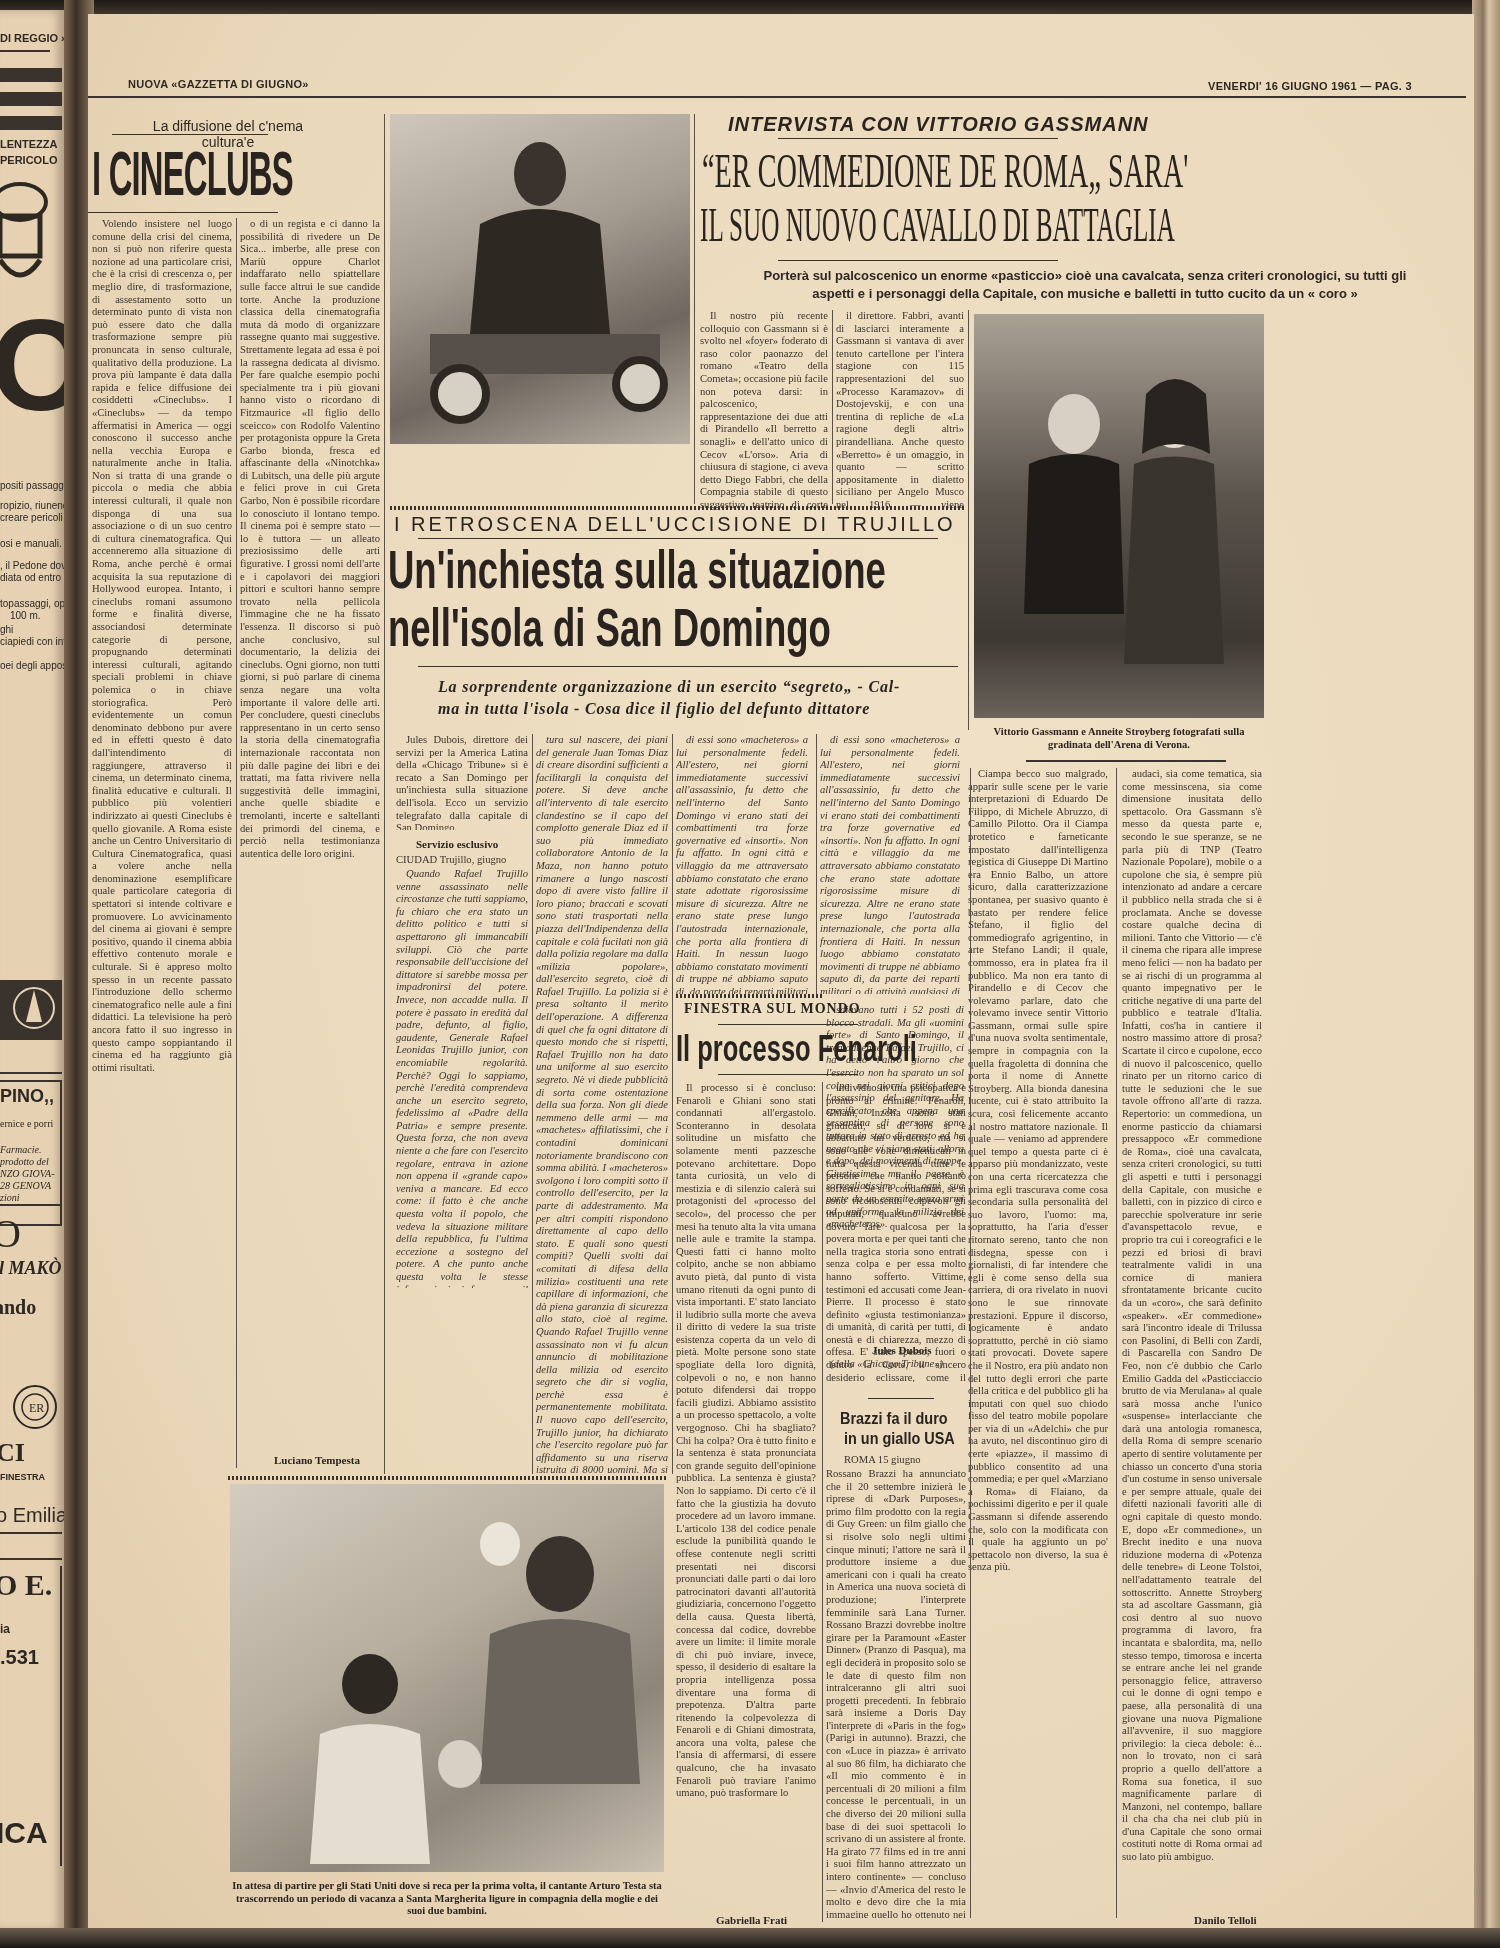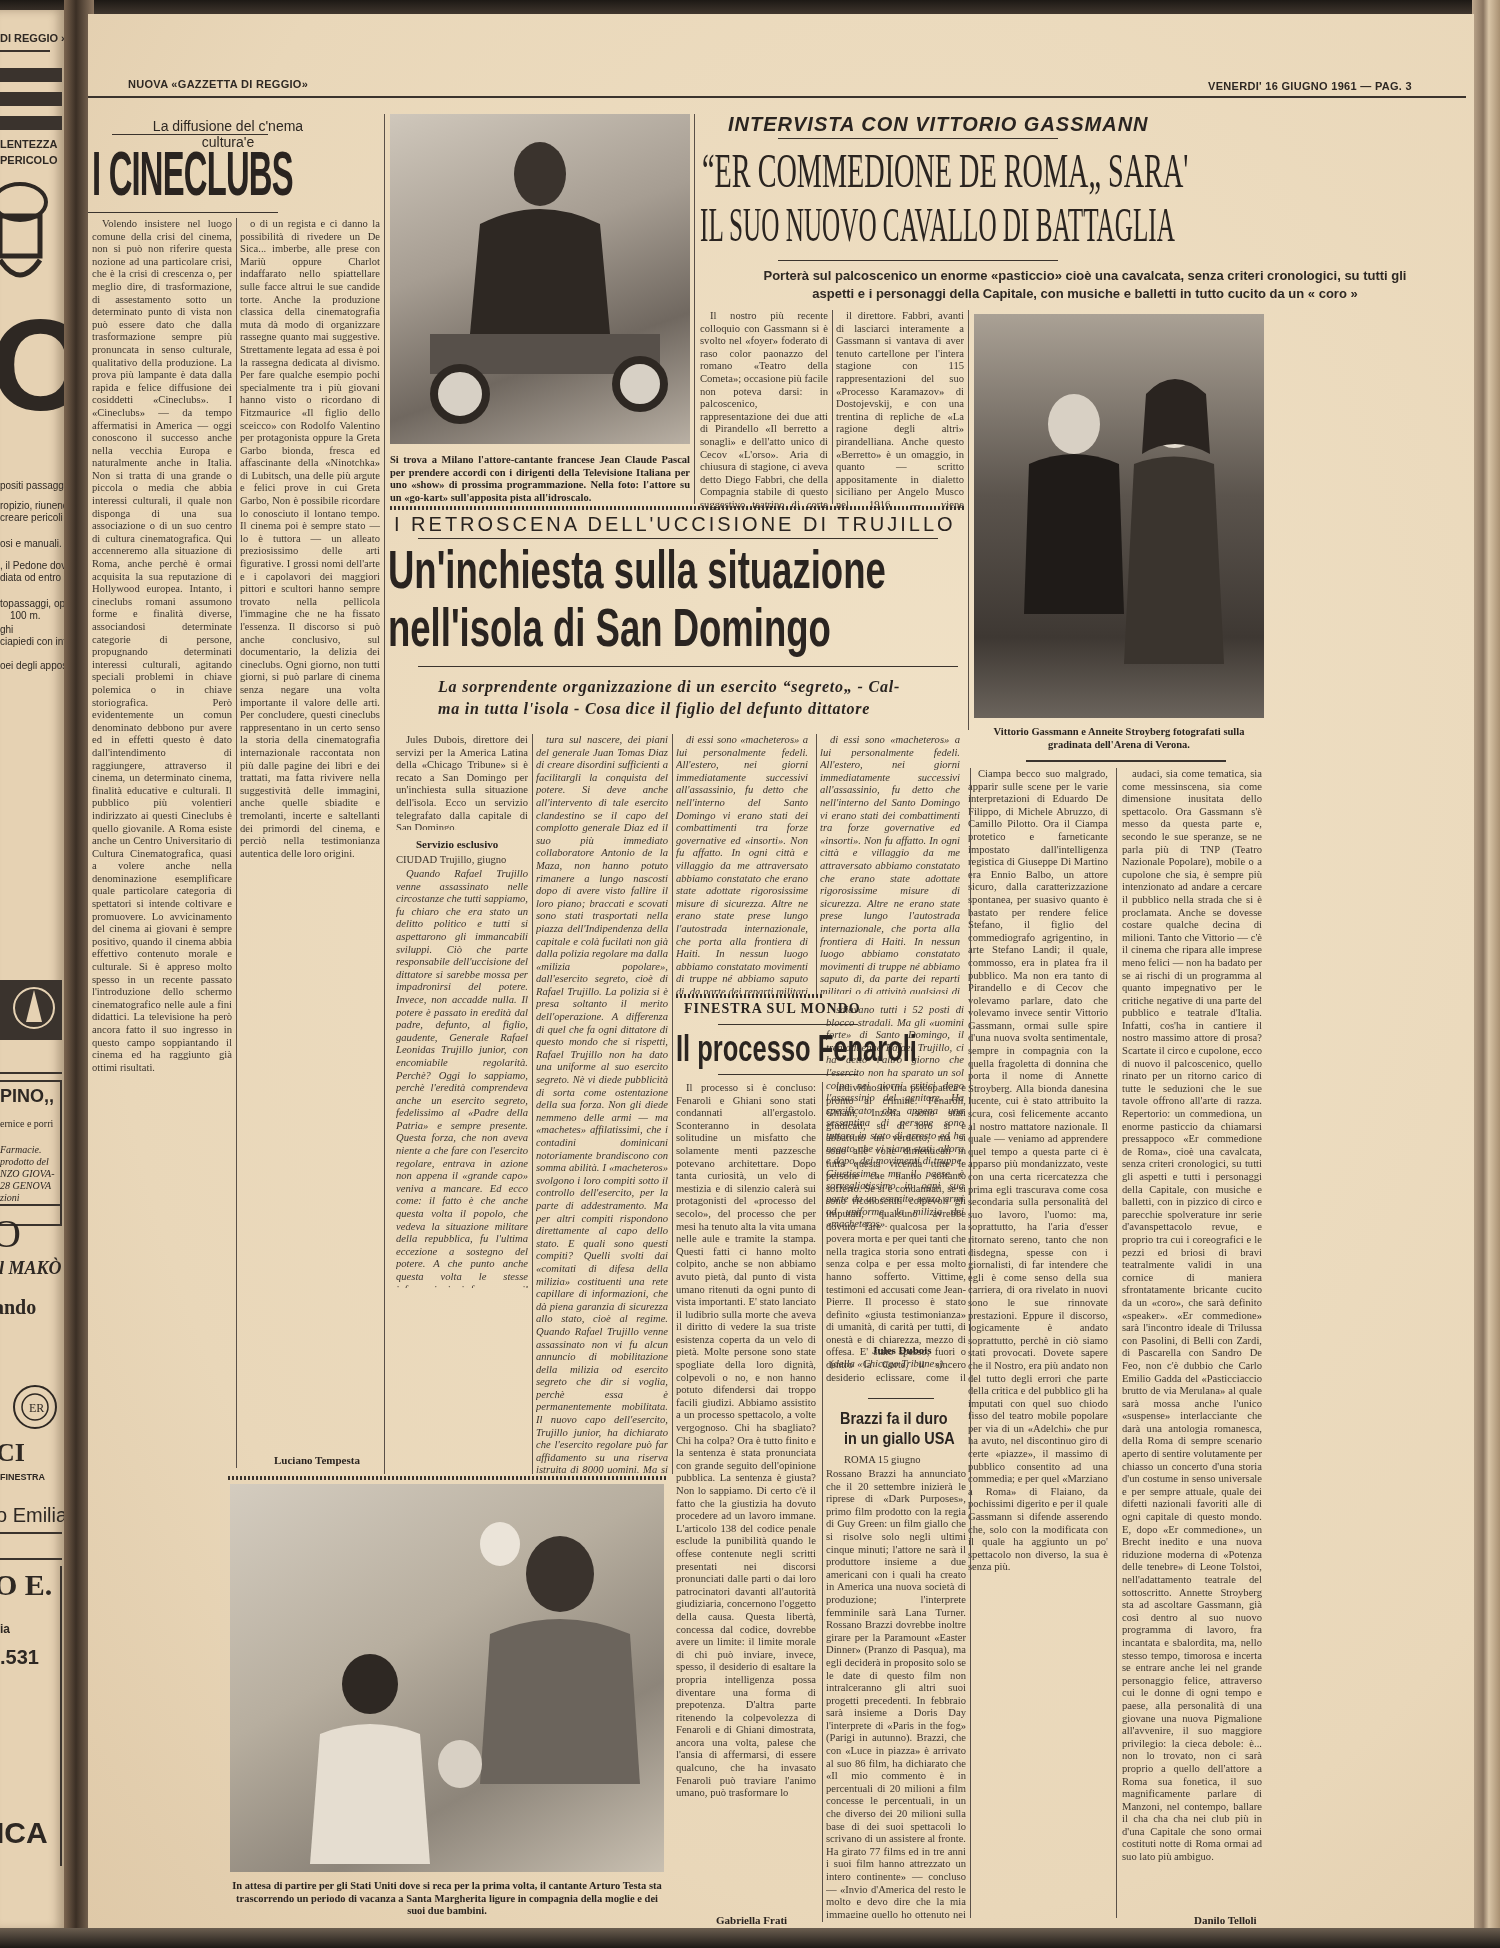--- a/index.html
+++ b/index.html
@@ -105,21 +105,21 @@
   <div class="lp b" style="left:0;top:1636px;font-size:20px;">.531</div>
   <div class="lp b" style="left:-4px;top:1806px;font-size:30px;">ICA</div>
   <div class="rule" style="left:60px;top:1556px;width:2px;height:300px;"></div>
 </div>
 
 <div class="gutter"></div>
 <div class="edge-right"></div>
 
 <div class="page">
 
-  <div class="mast" style="left:40px;top:64px;">NUOVA «GAZZETTA DI REGGIO»</div>
+  <div class="mast" style="left:40px;top:64px;">NUOVA «GAZZETTA DI GIUGNO»</div>
   <div class="mast" style="left:1120px;top:66px;">VENERDI' 16 GIUGNO 1961 — PAG. 3</div>
   <div class="hline" style="left:0;top:82px;width:1378px;"></div>
 
   <div class="kicker cond" style="left:40px;top:104px;width:200px;">La diffusione del c'nema cultura'e</div>
   <div class="hline" style="left:24px;top:120px;width:156px;height:1px;"></div>
   <div class="headline" style="left:4px;top:128px;font-size:42px;letter-spacing:-1px;transform:scaleX(0.78) scaleY(1.5);">I CINECLUBS</div>
   <div class="hline" style="left:0;top:198px;width:190px;height:1px;"></div>
 
   <div class="col" style="left:4px;top:204px;width:140px;height:1100px;">
       <p>Volendo insistere nel luogo comune della crisi del cinema, non si può non riferire questa nozione ad una particolare crisi, che è la crisi di crescenza o, per meglio dire, di trasformazione, di assestamento sotto un determinato punto di vista non può essere dato che dalla trasformazione sempre più pronuncata in senso culturale, qualitativo della produzione. La prova più lampante è data dalla rapida e felice diffusione dei cosiddetti «Cineclubs». I «Cineclubs» — da tempo affermatisi in America — oggi conoscono il successo anche nella vecchia Europa e naturalmente anche in Italia. Non si tratta di una grande o piccola o media che abbia interessi culturali, il quale non disponga di una sua associazione o di un suo centro di cultura cinematografica. Qui accenneremo alla situazione di Roma, anche perchè è ormai acquisita la sua reputazione di Hollywood europea. Intanto, i cineclubs romani assumono forme e finalità diverse, associandosi determinate categorie di persone, propugnando determinati interessi culturali, agitando speciali problemi in chiave polemica o in chiave storiografica. Però evidentemente un comun denominato debbono pur avere ed in effetti questo è dato dall'intendimento di raggiungere, attraverso il cinema, un determinato cinema, finalità educative e culturali. Il pubblico più volentieri indirizzato ai questi Cineclubs è quello giovanile. A Roma esiste anche un Centro Universitario di Cultura Cinematografica, quasi a volere anche nella denominazione esemplificare quale particolare categoria di spettatori si intende coltivare e promuovere. Lo avvicinamento del cinema ai giovani è sempre positivo, quando il cinema abbia effettivo contenuto morale e culturale. Si è appreso molto spesso in un recente passato l'introduzione dello schermo cinematografico nelle aule a fini didattici. La televisione ha però ancora fatto il suo ingresso in questo campo soppiantando il cinema ed ha raggiunto già ottimi risultati.</p>
@@ -134,21 +134,20 @@
 
   <div class="photo" style="left:302px;top:100px;width:300px;height:330px;background:linear-gradient(160deg,#cfc7bb 0%,#a69d92 40%,#706860 70%,#b9b0a4 100%);">
     <svg width="300" height="330">
       <ellipse cx="150" cy="60" rx="26" ry="32" fill="#3a332d"></ellipse>
       <path d="M90 110 Q150 80 210 110 L220 220 L80 220 Z" fill="#2e2823"></path>
       <rect x="40" y="220" width="230" height="40" fill="#57504a"></rect>
       <circle cx="70" cy="280" r="26" fill="#d7d0c5" stroke="#2e2823" stroke-width="8"></circle>
       <circle cx="250" cy="270" r="24" fill="#d7d0c5" stroke="#2e2823" stroke-width="8"></circle>
     </svg>
   </div>
-  <div class="caption" style="left:302px;top:440px;width:300px;text-align:justify;">Si trova a Milano l'attore-cantante francese Jean Claude Pascal per prendere accordi con i dirigenti della Televisione Italiana per uno «show» di prossima programmazione. Nella foto: l'attore su un «go-kart» sull'apposita pista all'idroscalo.</div>
   <div class="vline" style="left:606px;top:100px;height:390px;"></div>
 
   <div class="headline" style="left:640px;top:100px;font-size:20px;font-style:italic;letter-spacing:1px;">INTERVISTA CON VITTORIO GASSMANN</div>
   <div class="hline" style="left:690px;top:124px;width:280px;height:1px;"></div>
   <div class="headline" style="left:614px;top:132px;font-size:34px;font-family:'Liberation Serif',serif;font-weight:normal;transform:scaleX(0.83) scaleY(1.45);">“ER COMMEDIONE DE ROMA„ SARA'</div>
   <div class="headline" style="left:612px;top:186px;font-size:34px;font-family:'Liberation Serif',serif;font-weight:normal;transform:scaleX(0.74) scaleY(1.45);">IL SUO NUOVO CAVALLO DI BATTAGLIA</div>
   <div class="hline" style="left:690px;top:246px;width:280px;height:1px;"></div>
   <div class="kicker cond" style="left:612px;top:254px;width:770px;font-weight:bold;font-size:13px;">Porterà sul palcoscenico un enorme «pasticcio» cioè una cavalcata, senza criteri cronologici, su tutti gli</div>
   <div class="kicker cond" style="left:612px;top:272px;width:770px;font-weight:bold;font-size:13px;">aspetti e i personaggi della Capitale, con musiche e balletti in tutto cucito da un « coro »</div>
 

